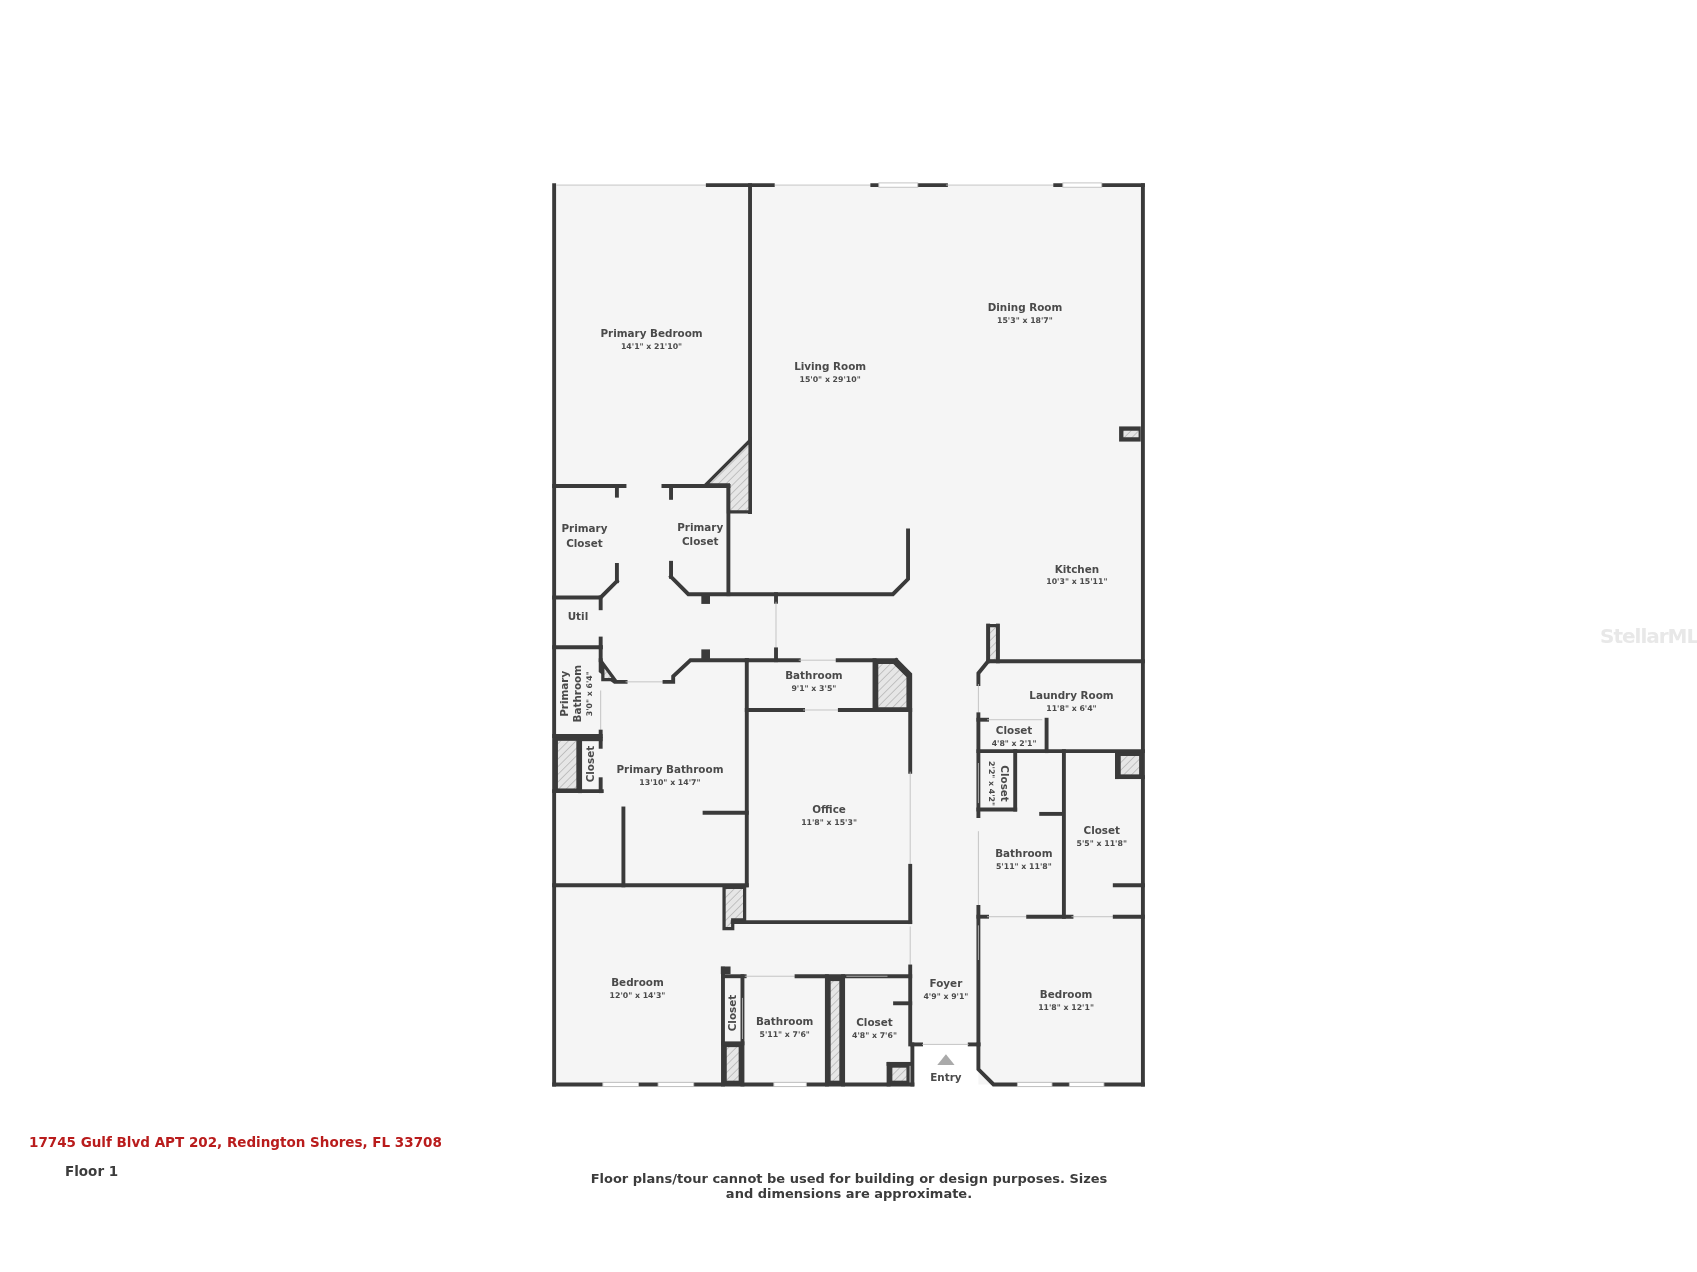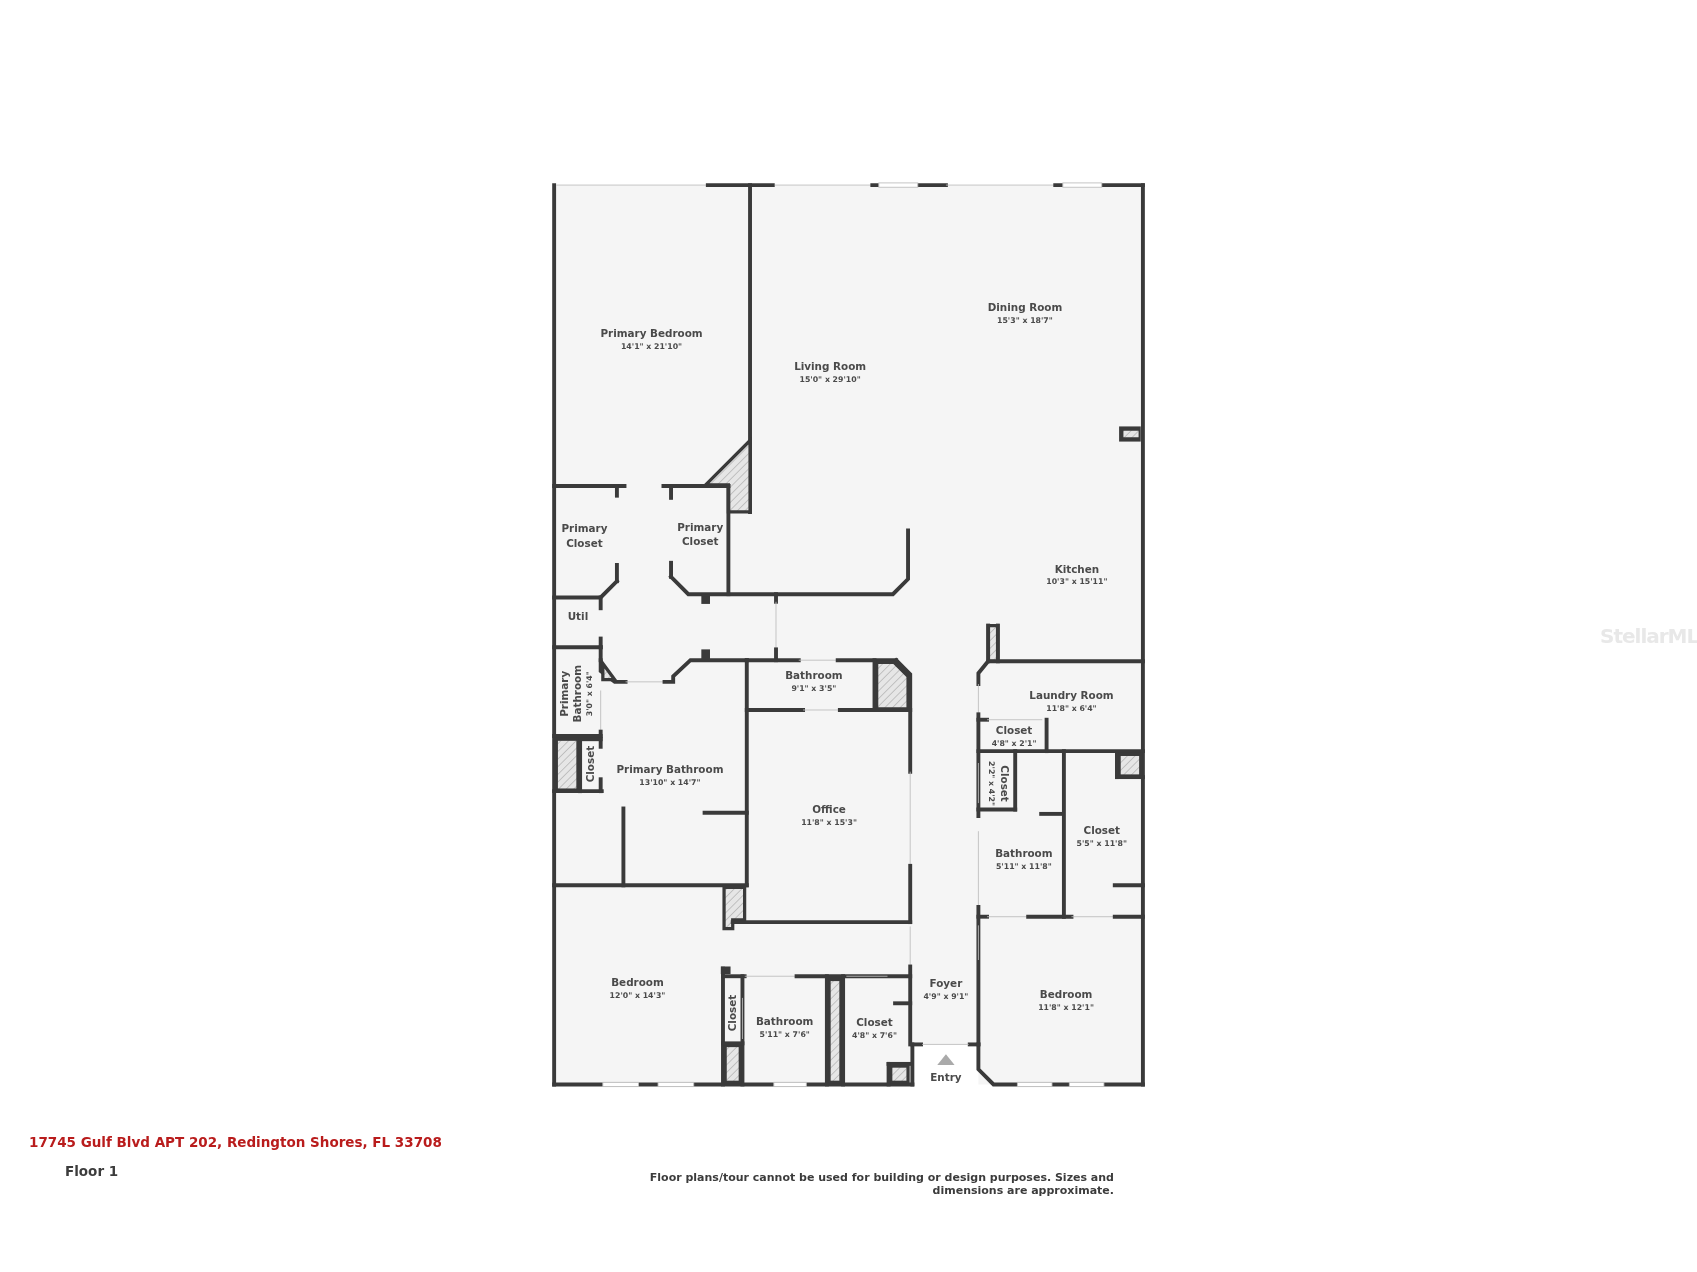--- a/index.html
+++ b/index.html
@@ -5,21 +5,21 @@
   html, body { margin:0; padding:0; background:#ffffff; }
   body { width:1697px; height:1272px; position:relative; overflow:hidden; font-family:"DejaVu Sans", sans-serif; }
   #plan { position:absolute; left:0; top:0; width:1697px; height:1272px; }
   .room-name { font-family:"DejaVu Sans", sans-serif; font-weight:bold; font-size:9.6px; fill:#4a4a4a; text-anchor:middle; }
   .room-dim { font-family:"DejaVu Sans", sans-serif; font-weight:bold; font-size:7.2px; fill:#4a4a4a; text-anchor:middle; }
   .wall { fill:none; stroke:#3a3a3a; stroke-width:3.6; stroke-linecap:square; stroke-linejoin:miter; }
   .win { fill:#ffffff; stroke:#bdbdbd; stroke-width:0.8; }
   .hatch { fill:url(#hatch); stroke:#3a3a3a; stroke-width:3; }
   .footer-address { position:absolute; left:29px; top:1134px; font-family:"DejaVu Sans", sans-serif; font-weight:bold; font-size:13.5px; color:#b91c1c; }
   .footer-floor { position:absolute; left:29px; top:1163px; font-family:"DejaVu Sans", sans-serif; font-weight:bold; font-size:13.5px; color:#3c3c3c;margin-left:36px; }
-  .disclaimer { position:absolute; left:584px; top:1171px; width:530px; text-align:right; font-family:"DejaVu Sans", sans-serif; font-weight:bold; font-size:11px; color:#3c3c3c; }
+  .disclaimer { position:absolute; left:584px; top:1171px; width:530px; text-align:center; font-family:"DejaVu Sans", sans-serif; font-weight:bold; font-size:13px; color:#3c3c3c; }
   .watermark { position:absolute; left:1600px; top:624px; font-family:"DejaVu Sans", sans-serif; font-weight:bold; font-size:20px; color:#e8e8e8; letter-spacing:-1px; }
 </style>
 </head>
 <body>
 
 <svg id="plan" viewBox="0 0 1697 1272" xmlns="http://www.w3.org/2000/svg">
   <defs>
     <pattern id="hatch" width="5" height="5" patternUnits="userSpaceOnUse" patternTransform="rotate(45)">
       <rect width="5" height="5" fill="#e6e6e6"></rect>
       <line x1="0" y1="0" x2="0" y2="5" stroke="#b5b5b5" stroke-width="1.4"></line>

